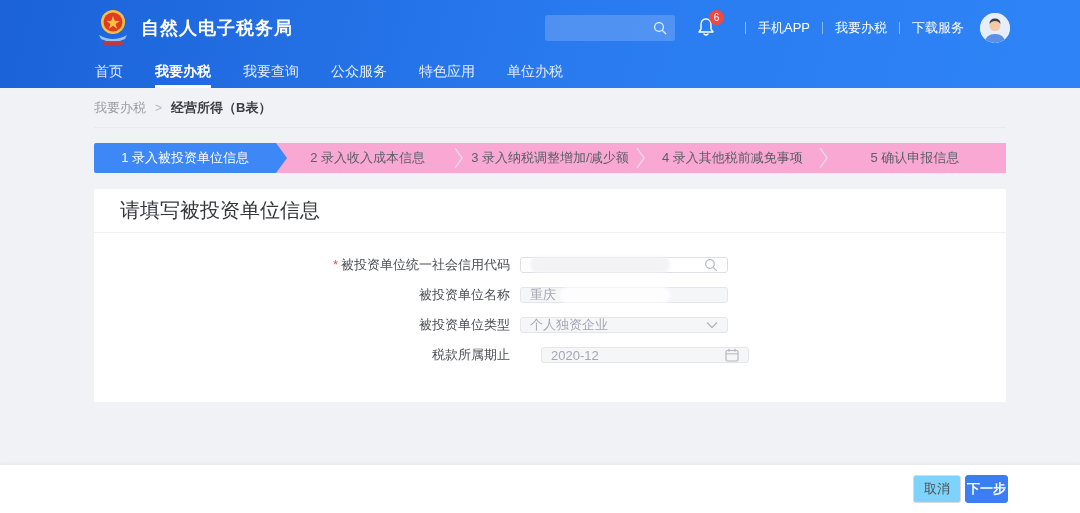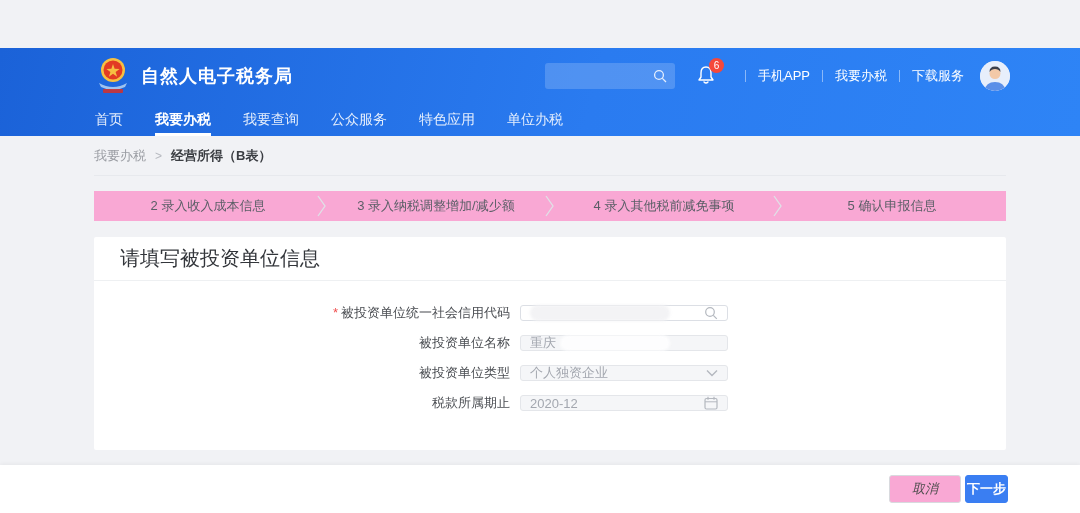--- a/index.html
+++ b/index.html
@@ -7,21 +7,21 @@
   body {
     font-family:"Liberation Sans","DejaVu Sans",sans-serif;
     background:#f1f2f5;
     position:relative;
     overflow:hidden;
     font-size:13px;
     color:#33363b;
   }
   
   .header-block { background:linear-gradient(105deg,#1b62d8 0%,#2a7bf0 55%,#2e84f6 100%); }
-  .header-top { height:56px; display:flex; align-items:center; padding:0 70px 0 95px;margin-top:48px; }
+  .header-top { height:56px; display:flex; align-items:center; padding:0 70px 0 95px; }
   .logo-wrap { display:flex; align-items:center; }
   .emblem { width:36px; height:40px; }
   .app-title { color:#fff; font-size:18px; font-weight:700; margin-left:10px; letter-spacing:1px; }
   .header-right { margin-left:auto; display:flex; align-items:center; }
   .hdr-search { width:130px; height:26px; background:rgba(255,255,255,0.18); border-radius:3px;
     display:flex; align-items:center; padding:0 8px; color:#fff; }
   .hdr-search svg { margin-left:auto; }
   .bell-wrap { position:relative; margin:0 18px 0 22px; cursor:pointer; }
   .badge { position:absolute; top:-7px; right:-9px; min-width:15px; height:15px; padding:0 3px;
     background:#f5483b; color:#fff; font-size:10px; border-radius:8px;
@@ -48,39 +48,39 @@
   .step.active { background:#3e87f6; color:#fff; border-radius:2px 0 0 2px; z-index:2; }
   .step.active::after { content:""; position:absolute; right:-11px; top:0;
     border-top:15px solid transparent; border-bottom:15px solid transparent; border-left:11px solid #3e87f6; }
   .chev { position:absolute; right:-4px; top:4px; z-index:1; }
   
   .card { background:#fff; margin-top:16px; border-radius:2px; }
   .card-title { height:44px; display:flex; align-items:center; padding:0 26px;
     font-size:20px; color:#33363b; border-bottom:1px solid #eef0f2; }
   .card-body { padding:23px 0 24px; }
   .form-row { display:flex; align-items:center; margin-bottom:12px; }
-  .form-row:last-child { margin-bottom:14px; }
+  .form-row:last-child { margin-bottom:14px;gap:21px; }
   .form-label { width:416px; text-align:right; color:#4a4d52; font-size:13px; padding-right:0; }
   .req { color:#f04f4f; margin-right:3px; }
   .control { width:208px; height:16px; margin-left:10px; border:1px solid #dcdfe5; border-radius:3px;
     background:#fff; display:flex; align-items:center; padding:0 9px; font-size:13px; color:#33363b; }
   .control.disabled { background:#f5f6f8; border-color:#e4e6ea; color:#a3a7af; }
   .control .icon-right { margin-left:auto; flex:0 0 auto; display:flex; }
   .redact { height:16px; border-radius:8px; filter:blur(1.5px); }
   .redact.on-white { background:#f3f3f5; width:140px; }
   .redact.after-text { background:#fdfdfe; width:110px; margin-left:4px; }
   .redact.short { background:#fcfcfd; width:66px; }
   
   .footer { position:absolute; left:0; bottom:0; width:100%; height:48px; background:#fff;
     box-shadow:0 -1px 4px rgba(0,0,0,0.05); display:flex; align-items:center;
     justify-content:flex-end; padding-right:72px; }
   .btn { height:28px; border-radius:3px; font-size:13px; cursor:pointer;
     display:inline-flex; align-items:center; justify-content:center;
     font-family:"Liberation Sans","DejaVu Sans",sans-serif; }
-  .btn-cancel { width:72px; background:#f9a8d4; border:1px solid #d8dade; color:#4d4d4d;font-style:italic; }
+  .btn-cancel { width:48px; background:#7dd3fc; border:1px solid #d8dade; color:#4d4d4d; }
   .btn-next { width:43px; background:#3a7ef2; border:1px solid #3a7ef2; color:#fff; margin-left:4px;font-weight:bold; }
 </style>
 </head>
 <body>
 
 <div class="header-block">
   <div class="header-top">
     <div class="logo-wrap">
       <svg class="emblem" viewBox="0 0 36 40">
         <circle cx="18" cy="14" r="12" fill="#f6c042"></circle>
@@ -147,20 +147,23 @@
 
 <div class="container">
 
   <div class="breadcrumb">
     <span class="bc-parent">我要办税</span>
     <span class="bc-sep">&gt;</span>
     <span class="bc-current">经营所得（B表）</span>
   </div>
 
   <div class="steps">
+    <div class="step active">
+      <span>1 录入被投资单位信息</span>
+    </div>
     <div class="step">
       <span>2 录入收入成本信息</span>
       <svg class="chev" width="9" height="22" viewBox="0 0 9 22">
         <polyline points="1,1 8,11 1,21" fill="none" stroke="#dfe2e7" stroke-width="1.3"></polyline>
       </svg>
     </div>
     <div class="step">
       <span>3 录入纳税调整增加/减少额</span>
       <svg class="chev" width="9" height="22" viewBox="0 0 9 22">
         <polyline points="1,1 8,11 1,21" fill="none" stroke="#dfe2e7" stroke-width="1.3"></polyline>

